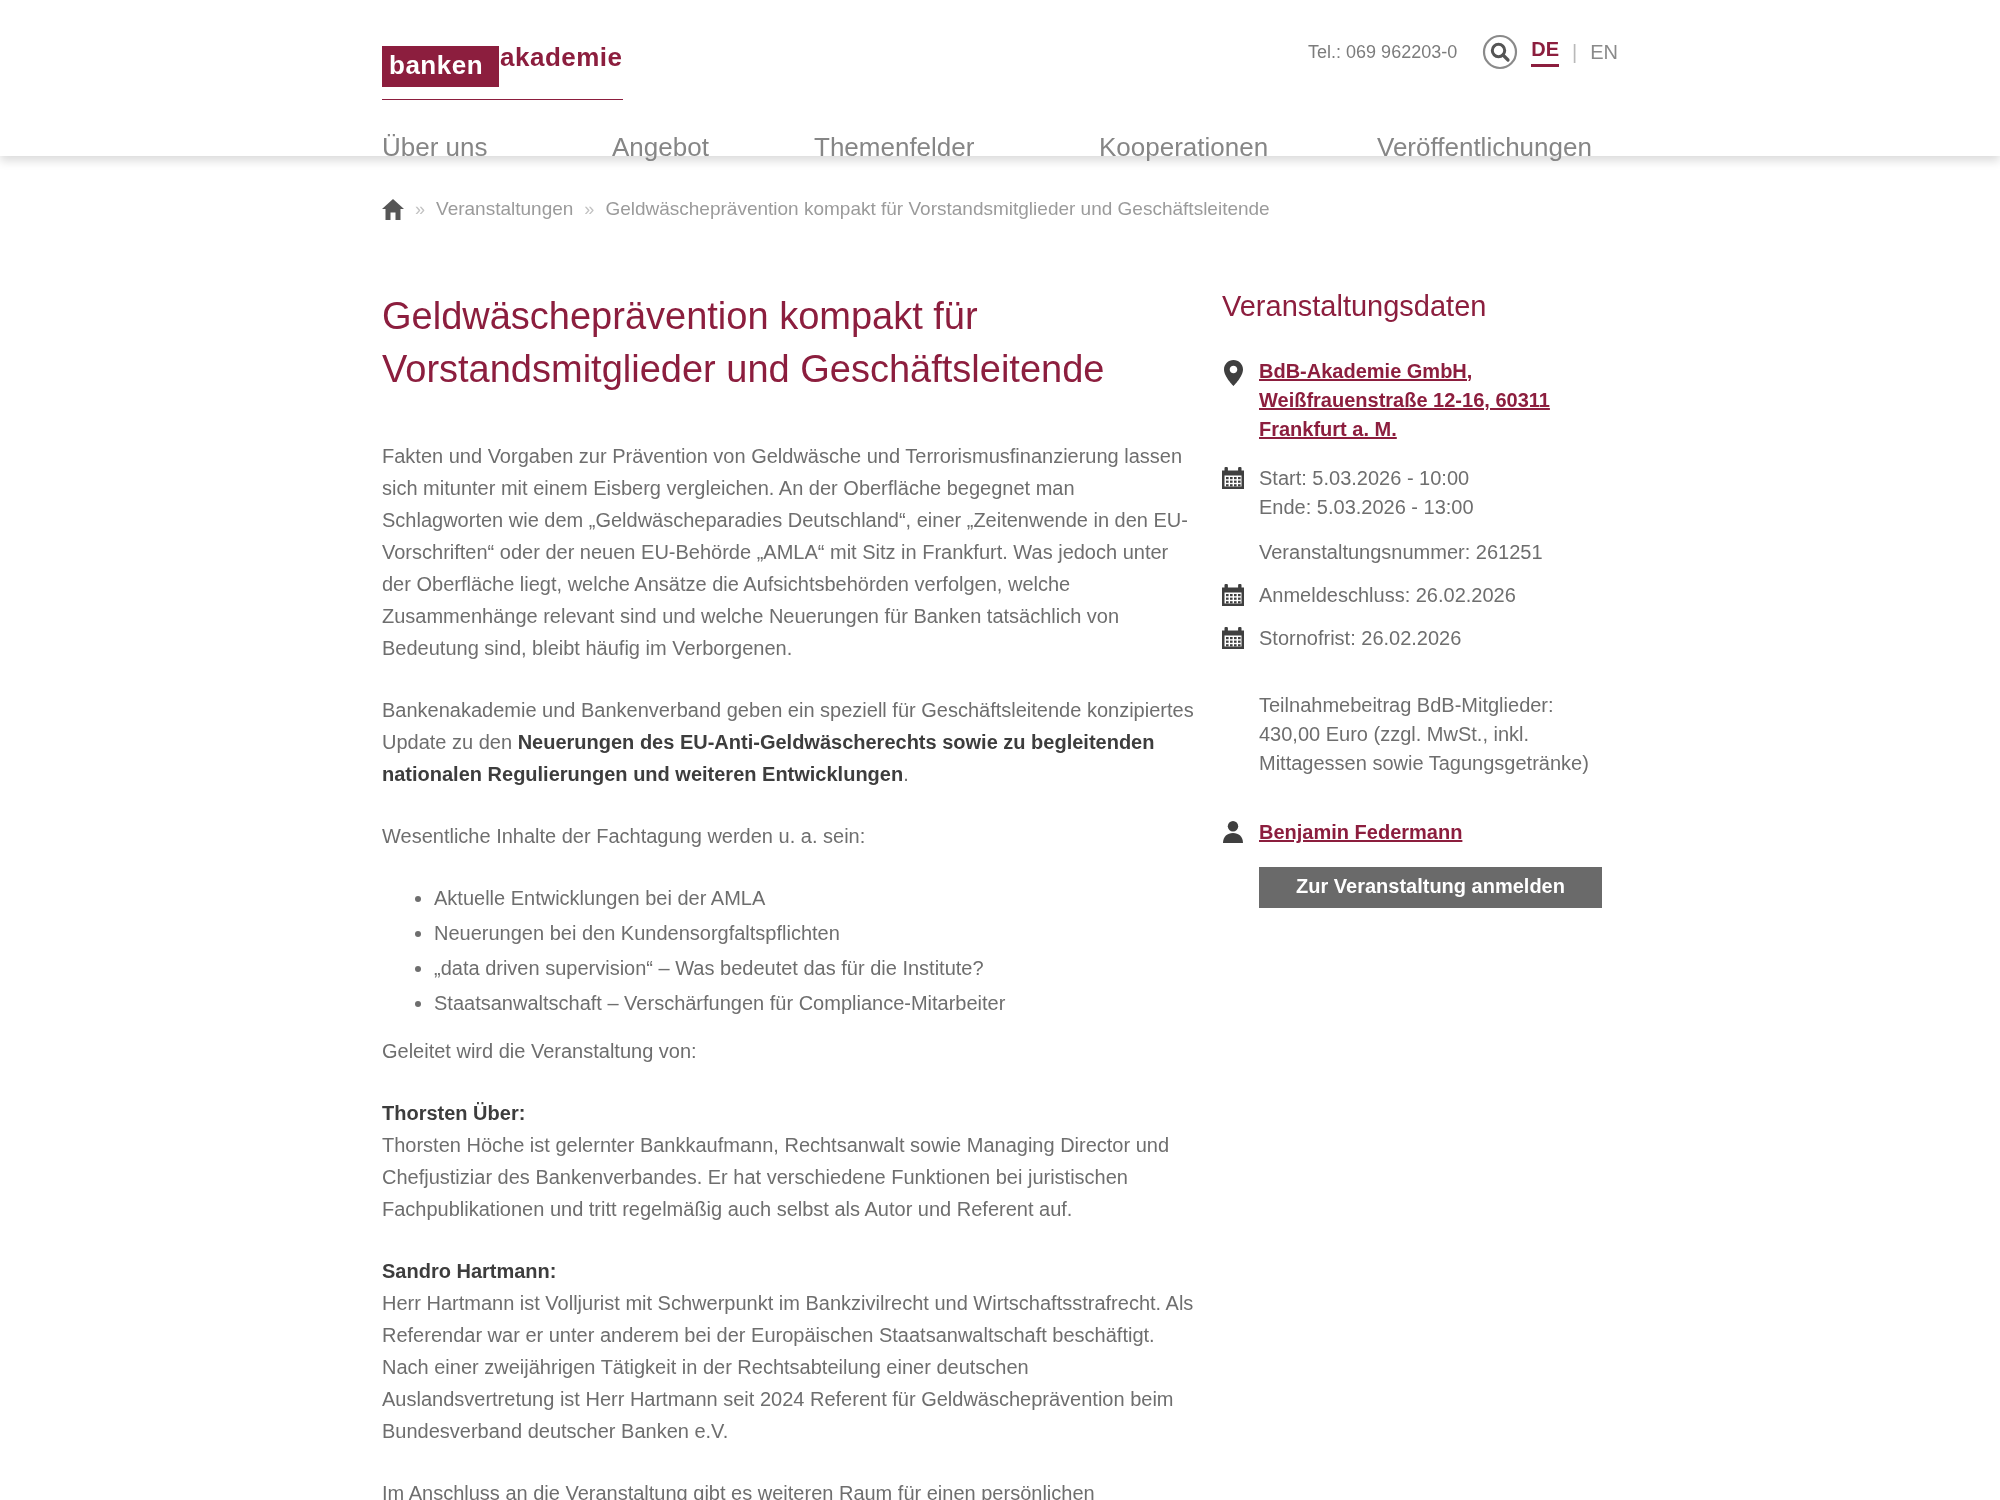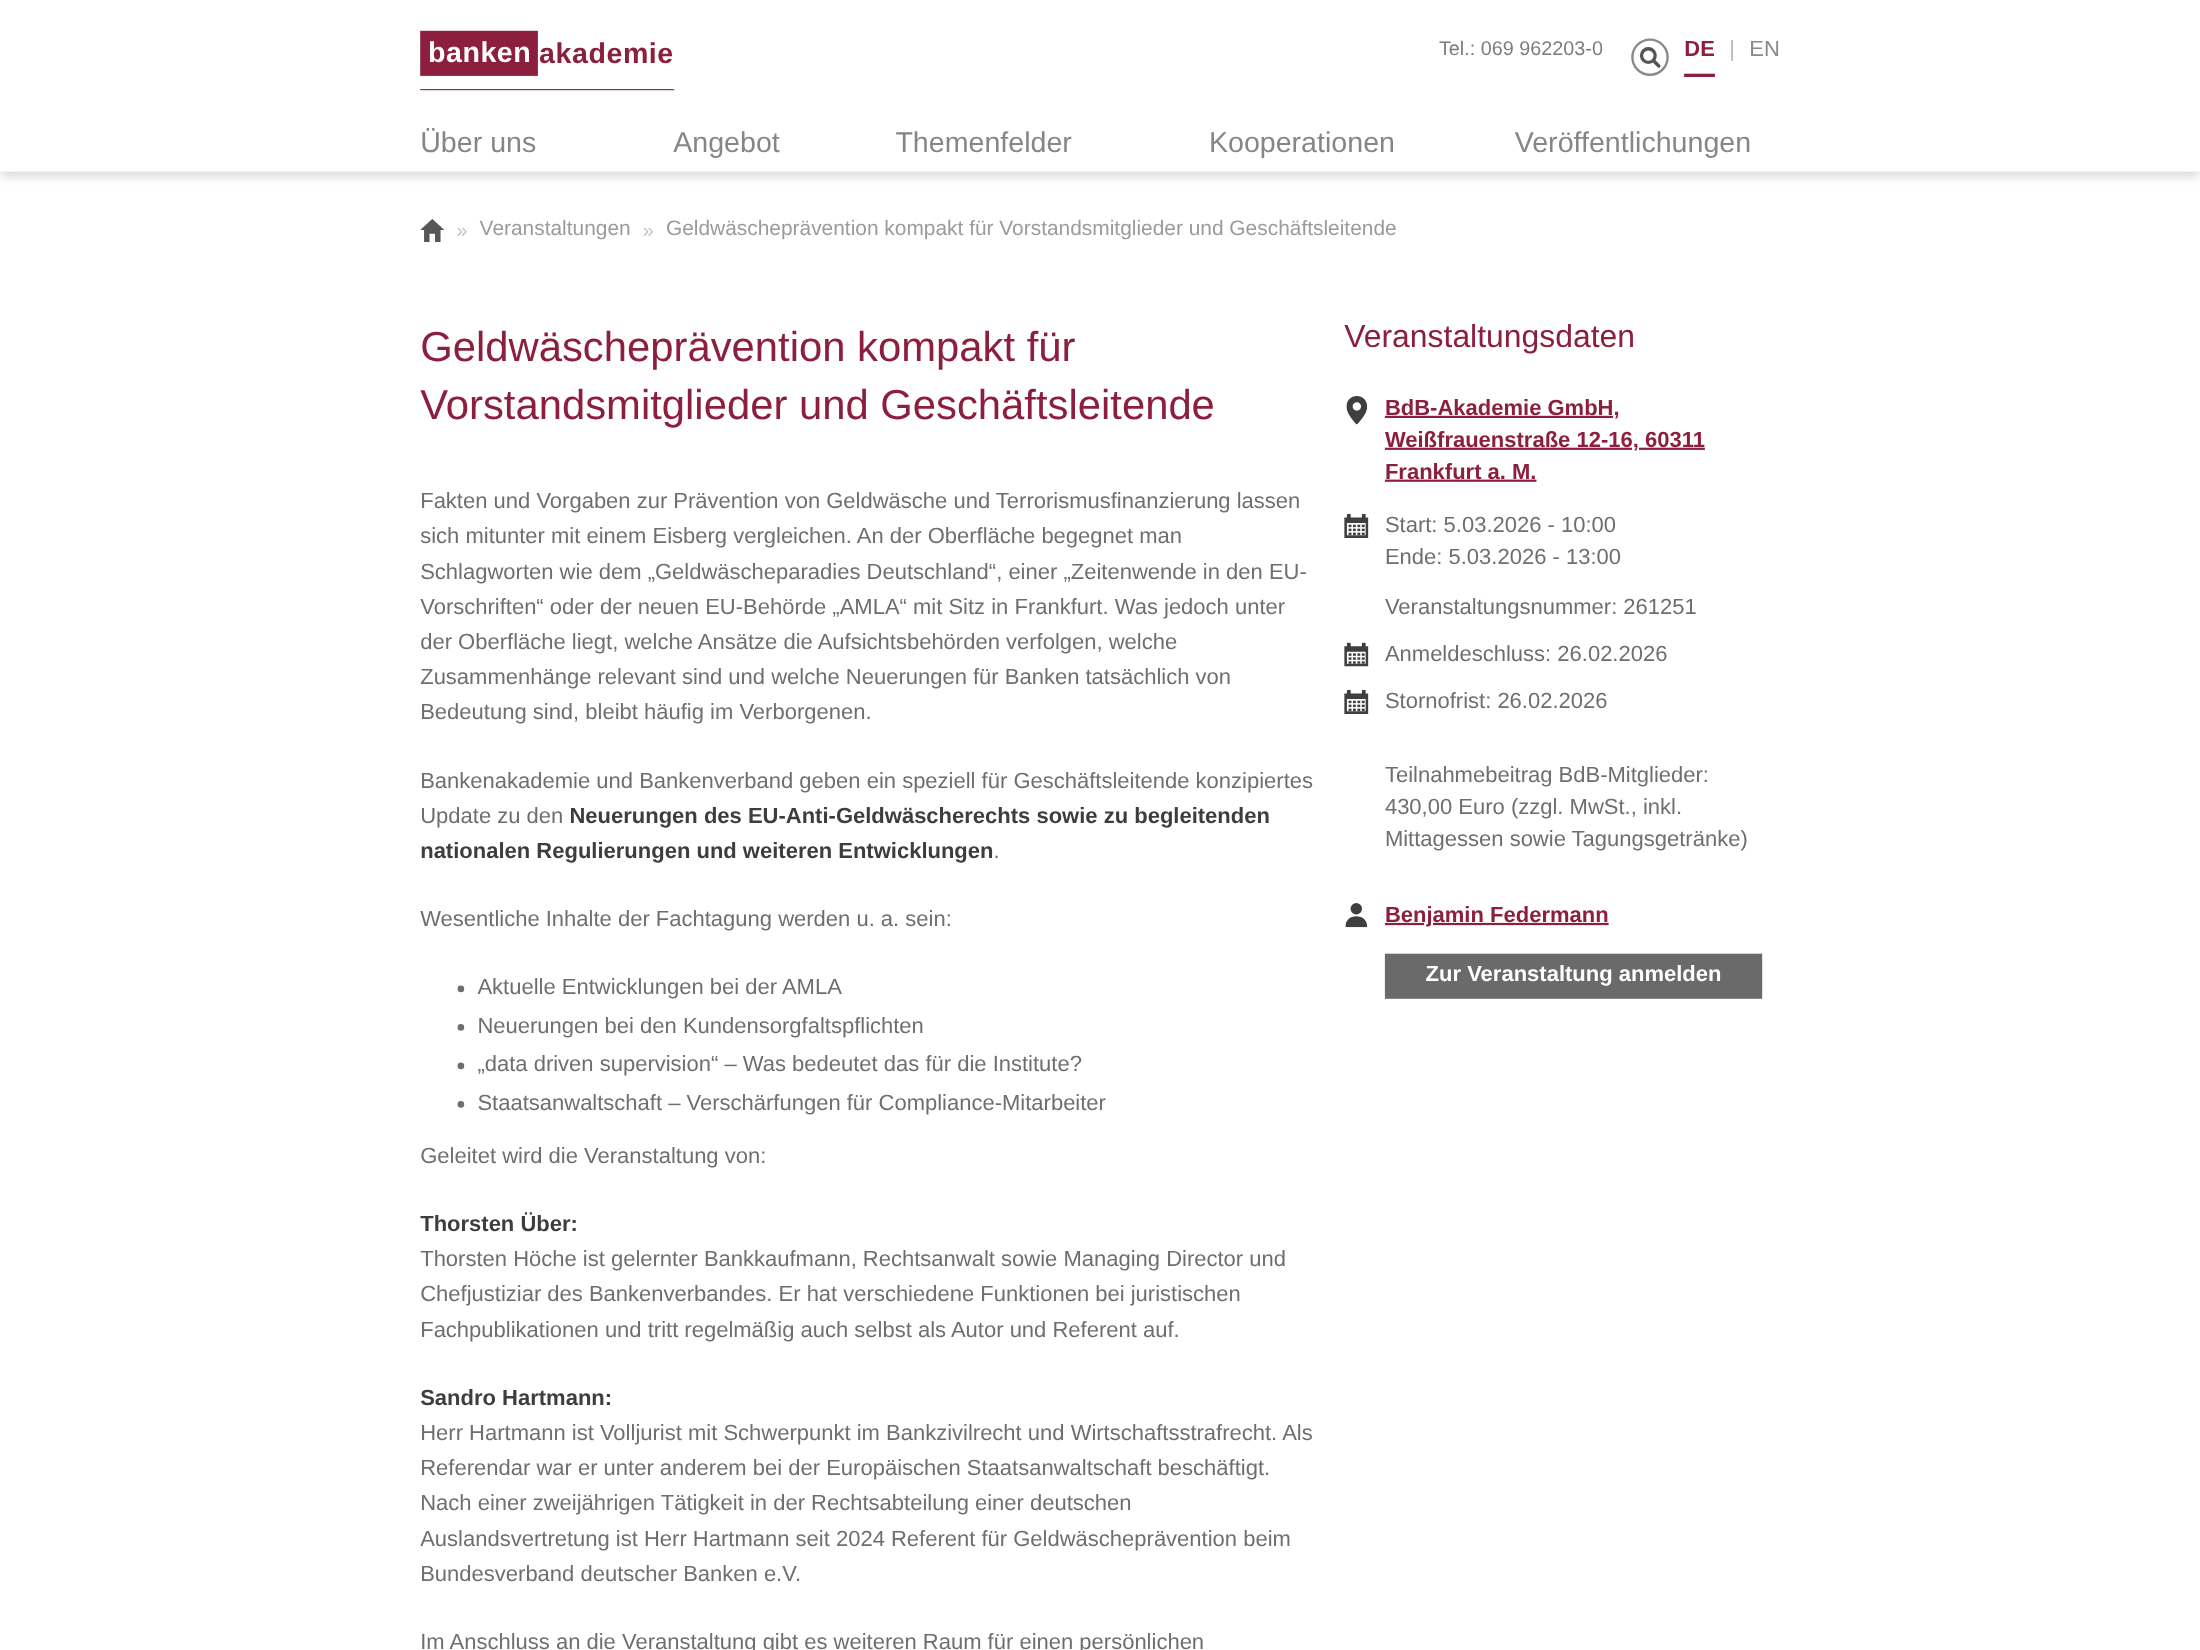--- a/index.html
+++ b/index.html
@@ -21,27 +21,27 @@
   .container{width:1236px;margin:0 auto;position:relative;}
 
   
   header{
     background:#fff;height:156px;position:relative;z-index:5;
     box-shadow:0 5px 9px rgba(0,0,0,0.14);
   }
   .header-inner{padding-top:28px;}
   .logo{display:inline-block;text-decoration:none;cursor:pointer;}
   .logo-line{display:inline-flex;align-items:center;font-weight:700;font-size:26px;letter-spacing:.5px;}
-  .logo-banken{background:var(--brand);color:#fff;padding:4px 6px 6px 7px;}
+  .logo-banken{background:var(--brand);color:#fff;padding:4px 16px 6px 7px;margin-top:18px;}
   .logo-akademie{color:var(--brand);padding-left:1px;}
   .logo-rule{display:block;height:1px;background:var(--brand);margin-top:12px;width:100%;}
 
   .header-right{
     position:absolute;right:0;top:34px;
-    display:flex;gap:13px;
+    display:flex;align-items:center;gap:13px;
   }
   .phone{font-size:18px;color:#7C7C7C;}
   .search-btn{display:inline-flex;margin-left:12px;cursor:pointer;}
   .lang-de{
     color:var(--brand);font-weight:700;font-size:20px;text-decoration:none;
     border-bottom:3px solid var(--brand);padding-bottom:3px;cursor:pointer;
   }
   .lang-sep{color:#B9B9B9;font-size:20px;}
   .lang-en{color:#8A8A8A;font-size:20px;text-decoration:none;cursor:pointer;}
 

